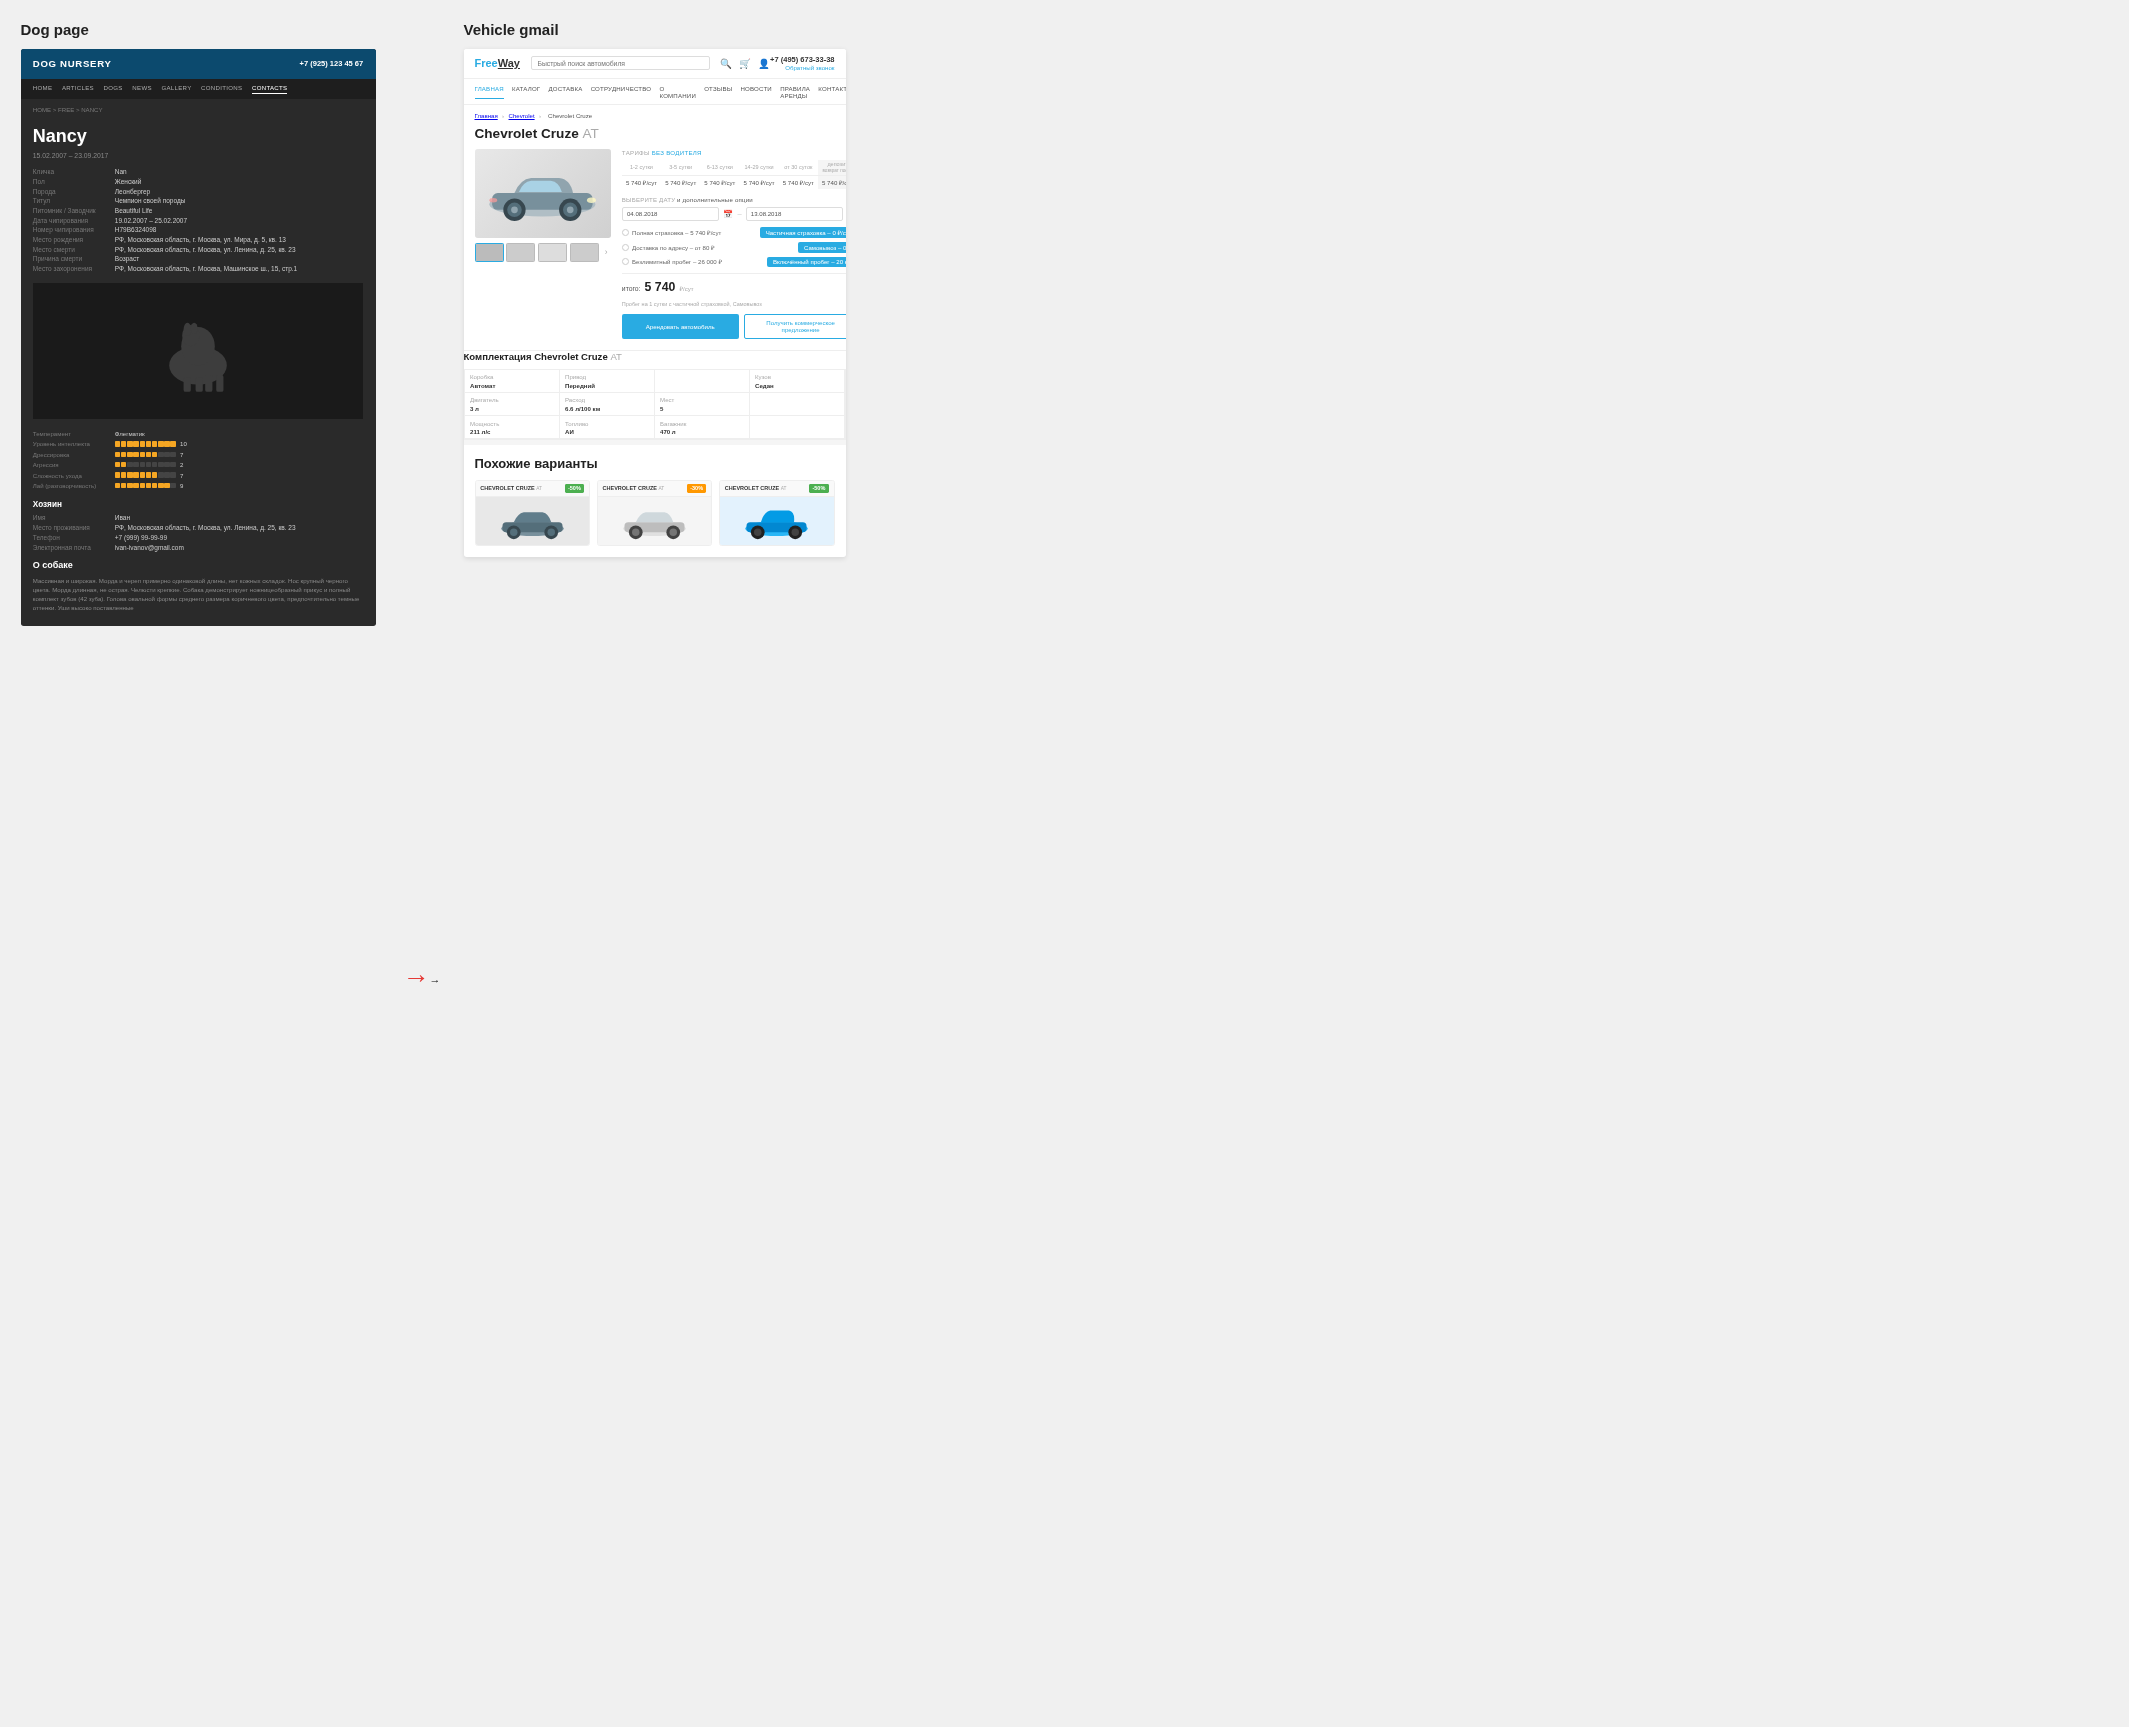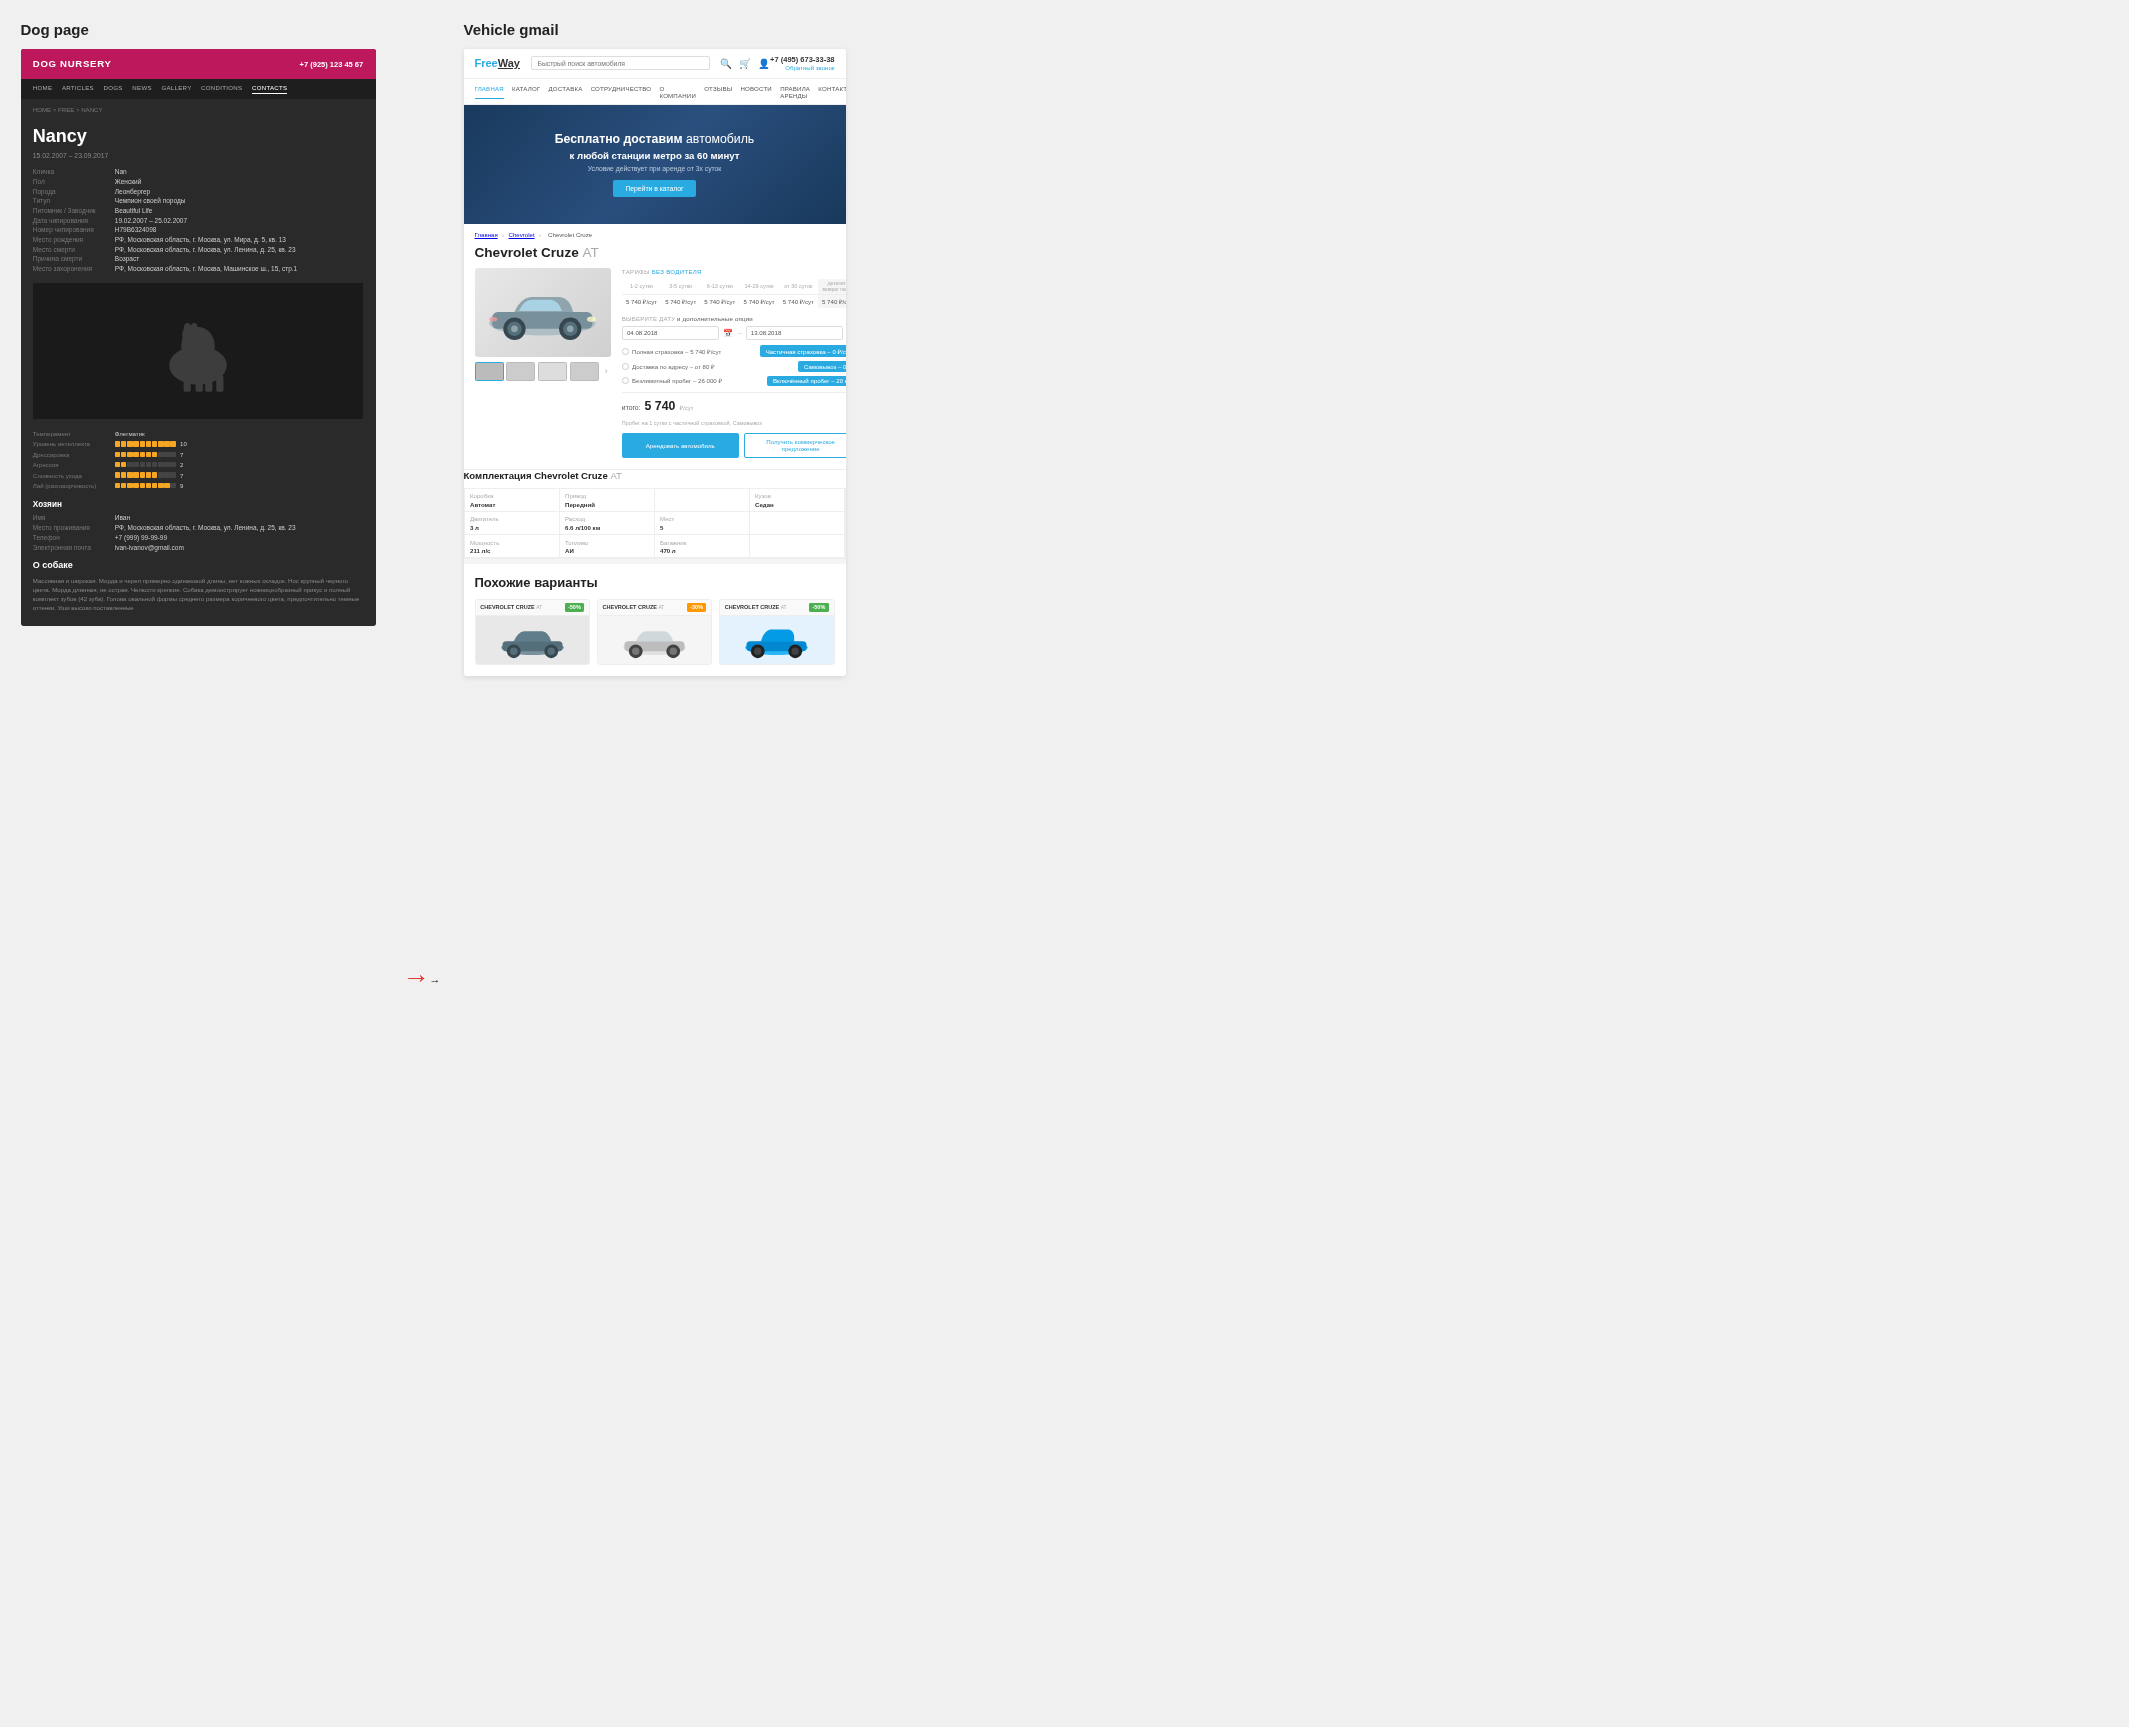--- a/index.html
+++ b/index.html
@@ -29,23 +29,23 @@
       background: #2a2a2a;
       color: #ccc;
       font-size: 7.5px;
       border-radius: 2.7px;
       overflow: hidden;
     }
 
     .dog-header {
       display: flex;
       justify-content: space-between;
-      align-items: flex-end;
+      align-items: center;
       padding: 9.6px 12.3px;
-      background: #be185d;
+      background: #0c4a6e;
     }
 
     .dog-header-logo {
       color: #fff;
       font-size: 9.6px;
       font-weight: bold;
       letter-spacing: 0.7px;
     }
 
     .dog-header-phone {
@@ -969,32 +969,20 @@
       <a href="#">КАТАЛОГ</a>
       <a href="#">ДОСТАВКА</a>
       <a href="#">СОТРУДНИЧЕСТВО</a>
       <a href="#">О КОМПАНИИ</a>
       <a href="#">ОТЗЫВЫ</a>
       <a href="#">НОВОСТИ</a>
       <a href="#">ПРАВИЛА АРЕНДЫ</a>
       <a href="#">КОНТАКТЫ</a>
     </div>
 
-    <div class="vehicle-hero">
-      <div class="hero-bg"></div>
-      <div class="hero-text">
-        <div class="hero-title">
-          <strong>Бесплатно доставим</strong>
-          <span>автомобиль</span>
-        </div>
-        <div class="hero-title" style="font-size:9.6px;">к любой станции метро за 60 минут</div>
-        <div class="hero-subtitle">Условие действует при аренде от 3х суток</div>
-        <button class="hero-btn">Перейти в каталог</button>
-      </div>
-    </div>
 
     <div class="vehicle-breadcrumb">
       <a href="#">Главная</a>
       <span> › </span>
       <a href="#">Chevrolet</a>
       <span> › </span>
       <span style="color:#555;">Chevrolet Cruze</span>
     </div>
 
     <div class="vehicle-product">

